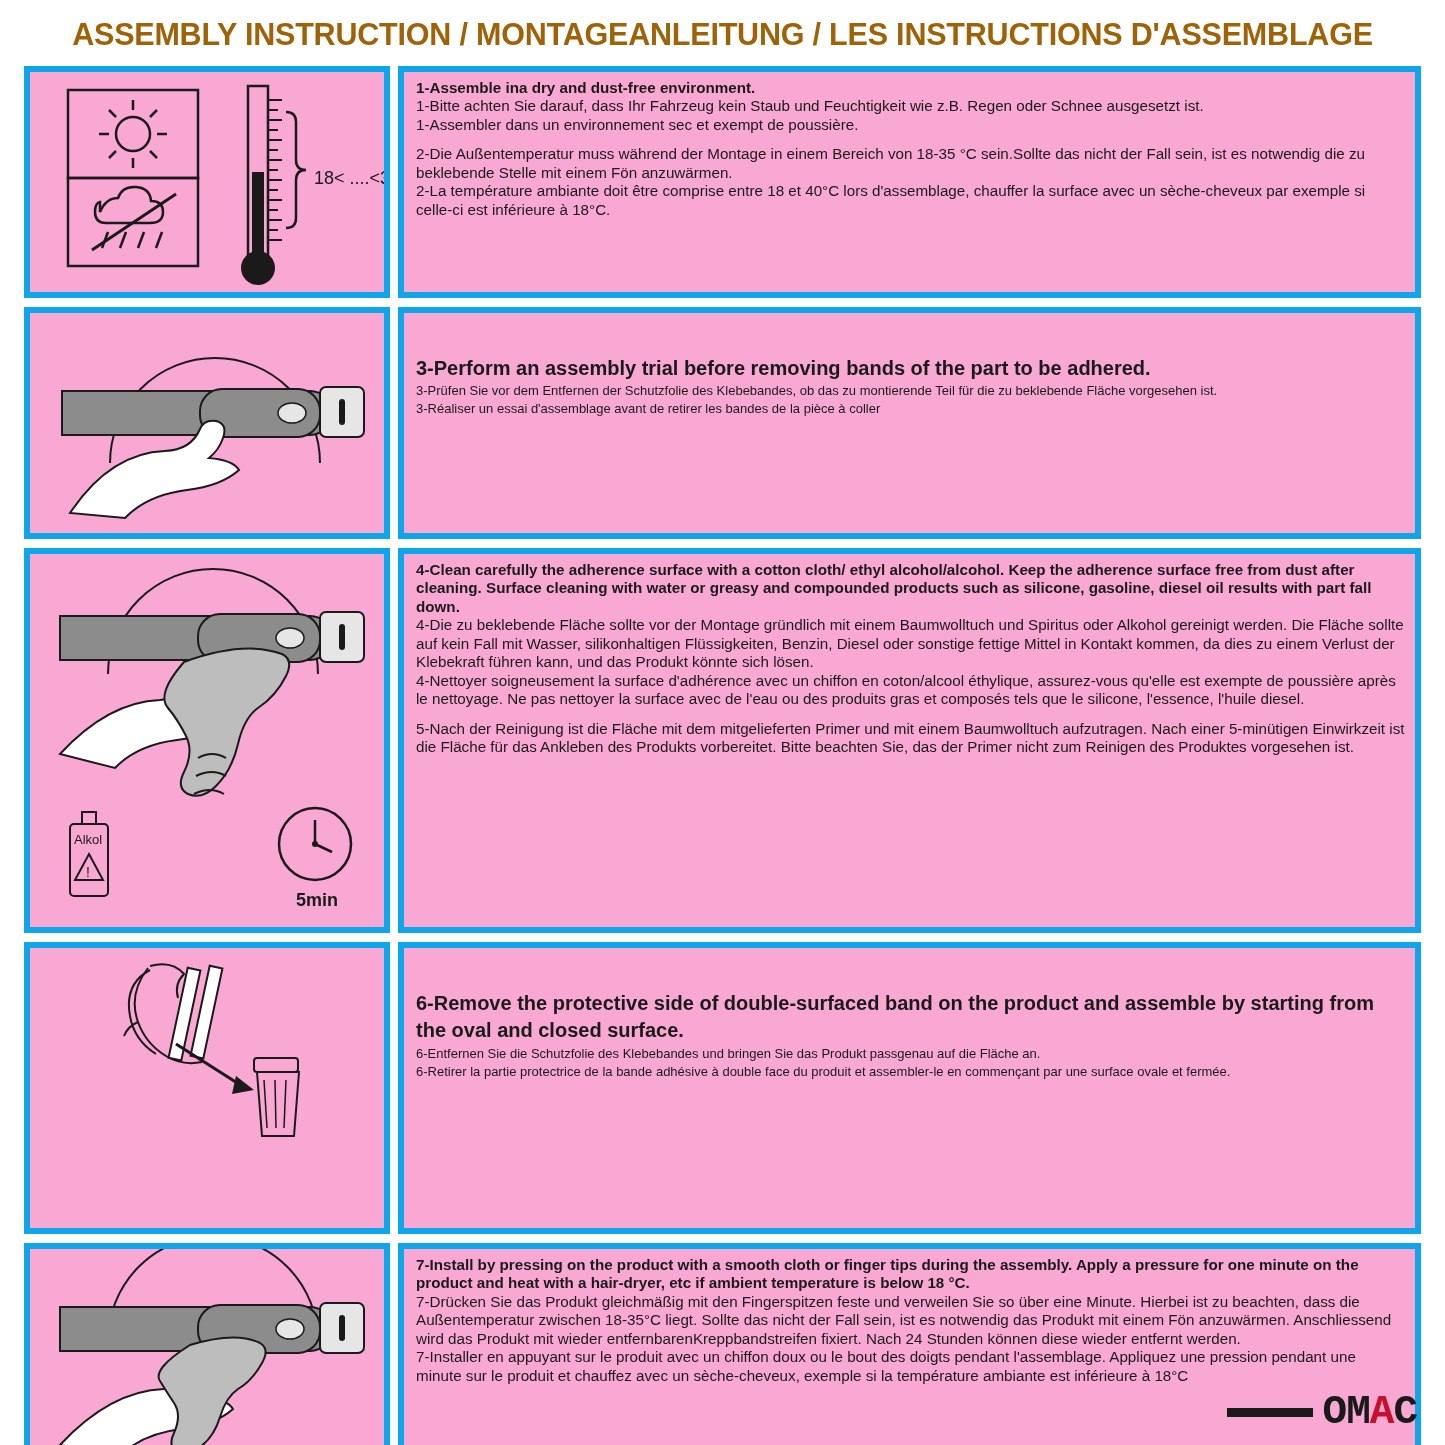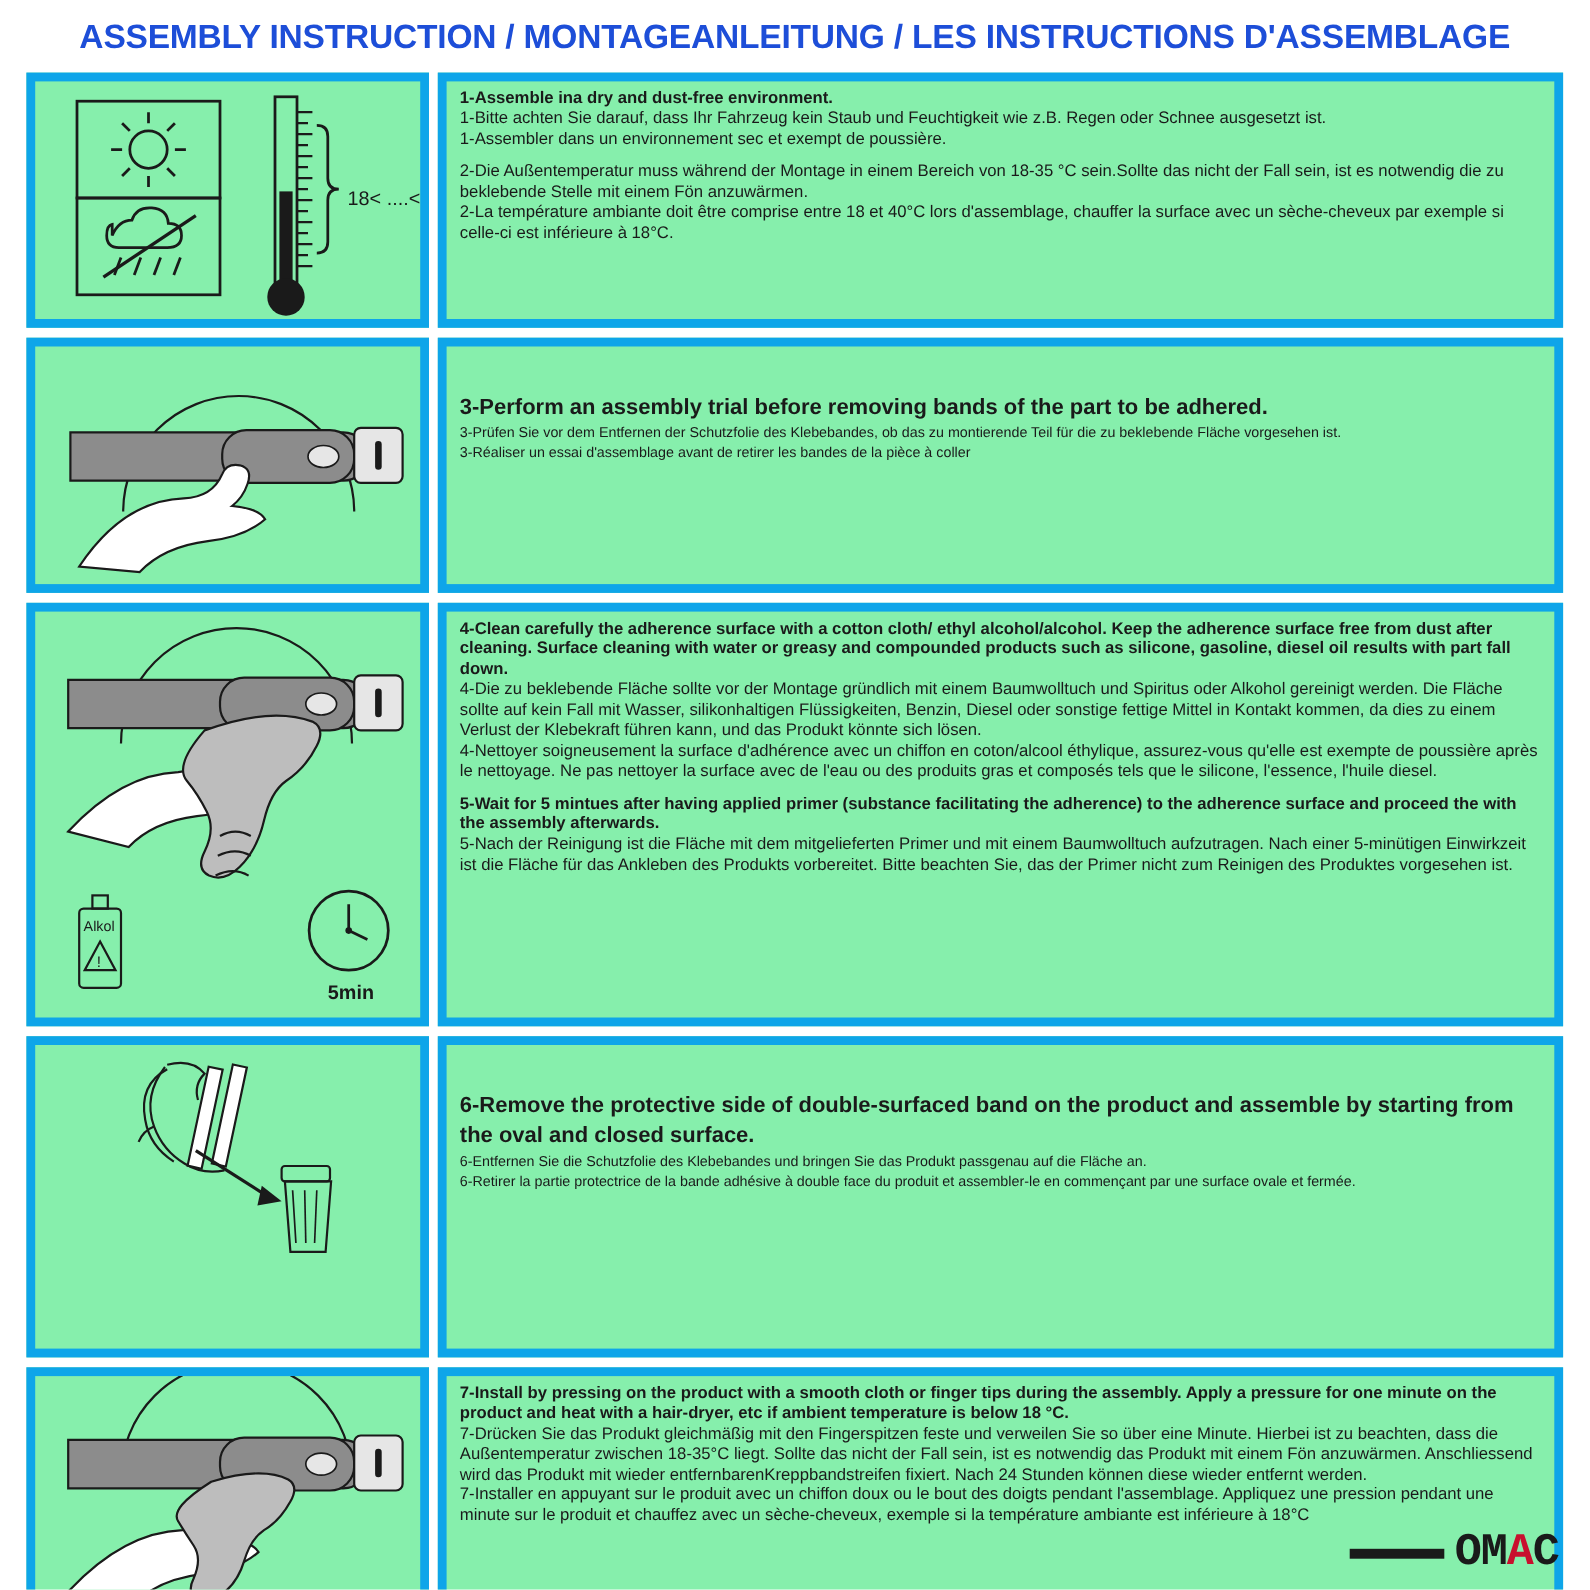--- a/index.html
+++ b/index.html
@@ -16,42 +16,42 @@
   }
   .page {
     position: relative;
     width: 1445px;
     height: 1445px;
     box-sizing: border-box;
     padding: 14px 24px 0 24px;
   }
   .title {
     text-align: center;
-    color: #1d4ed8;
+    color: #a16207;
     font-weight: bold;
     font-size: 30.5px;
     letter-spacing: -0.2px;
     line-height: 1.1;
     margin: 4px 0 14px 0;
     white-space: nowrap;
   }
   .rows {
     display: flex;
     flex-direction: column;
     gap: 9px;
   }
   .row {
     display: flex;
     gap: 8px;
     align-items: stretch;
   }
   .cell {
-    border: 8px solid #0ea5e9;
+    border: 6px solid #0ea5e9;
     box-sizing: border-box;
-    background: #86efac;
+    background: #f9a8d4;
   }
   .img-cell {
     width: 366px;
     flex: 0 0 366px;
     position: relative;
     overflow: hidden;
   }
   .txt-cell {
     flex: 1 1 auto;
     padding: 7px 10px 6px 12px;
@@ -225,21 +225,20 @@
           <line x1="285" y1="290" x2="302" y2="298" stroke="#1a1a1a" stroke-width="2.5"></line>
           <circle cx="285" cy="290" r="3" fill="#1a1a1a"></circle>
           <text x="266" y="352" font-family="Liberation Sans, sans-serif" font-size="18" font-weight="bold" fill="#1a1a1a">5min</text>
         </svg>
       </div>
       <div class="cell txt-cell">
         <p class="b">4-Clean carefully the adherence surface with a cotton cloth/ ethyl alcohol/alcohol. Keep the adherence surface free from dust after cleaning. Surface cleaning with water or greasy and compounded products such as silicone, gasoline, diesel oil results with part fall down.</p>
         <p>4-Die zu beklebende Fläche sollte vor der Montage gründlich mit einem Baumwolltuch und Spiritus oder Alkohol gereinigt werden. Die Fläche sollte auf kein Fall mit Wasser, silikonhaltigen Flüssigkeiten, Benzin, Diesel oder sonstige fettige Mittel in Kontakt kommen, da dies zu einem Verlust der Klebekraft führen kann, und das Produkt könnte sich lösen.</p>
         <p>4-Nettoyer soigneusement la surface d'adhérence avec un chiffon en coton/alcool éthylique, assurez-vous qu'elle est exempte de poussière après le nettoyage. Ne pas nettoyer la surface avec de l'eau ou des produits gras et composés tels que le silicone, l'essence, l'huile diesel.</p>
         <div class="gap"></div>
-        <p class="b">5-Wait for 5 mintues after having applied primer (substance facilitating the adherence) to the adherence surface and proceed the with the assembly afterwards.</p>
         <p>5-Nach der Reinigung ist die Fläche mit dem mitgelieferten Primer und mit einem Baumwolltuch aufzutragen. Nach einer 5-minütigen Einwirkzeit ist die Fläche für das Ankleben des Produkts vorbereitet. Bitte beachten Sie, das der Primer nicht zum Reinigen des Produktes vorgesehen ist.</p>
       </div>
     </div>
 
     <div class="row r4">
       <div class="cell img-cell">
         <svg width="362" height="228" viewBox="0 0 362 228">
           <path d="M120 18 q22 -6 34 8 q-10 10 -6 24" fill="none" stroke="#1a1a1a" stroke-width="2"></path>
           <path d="M118 20 q-20 26 -10 54 q8 22 28 34 q16 10 36 6" fill="none" stroke="#1a1a1a" stroke-width="2"></path>
           <path d="M120 22 q-26 14 -20 46 q4 24 26 38" fill="none" stroke="#1a1a1a" stroke-width="2"></path>

